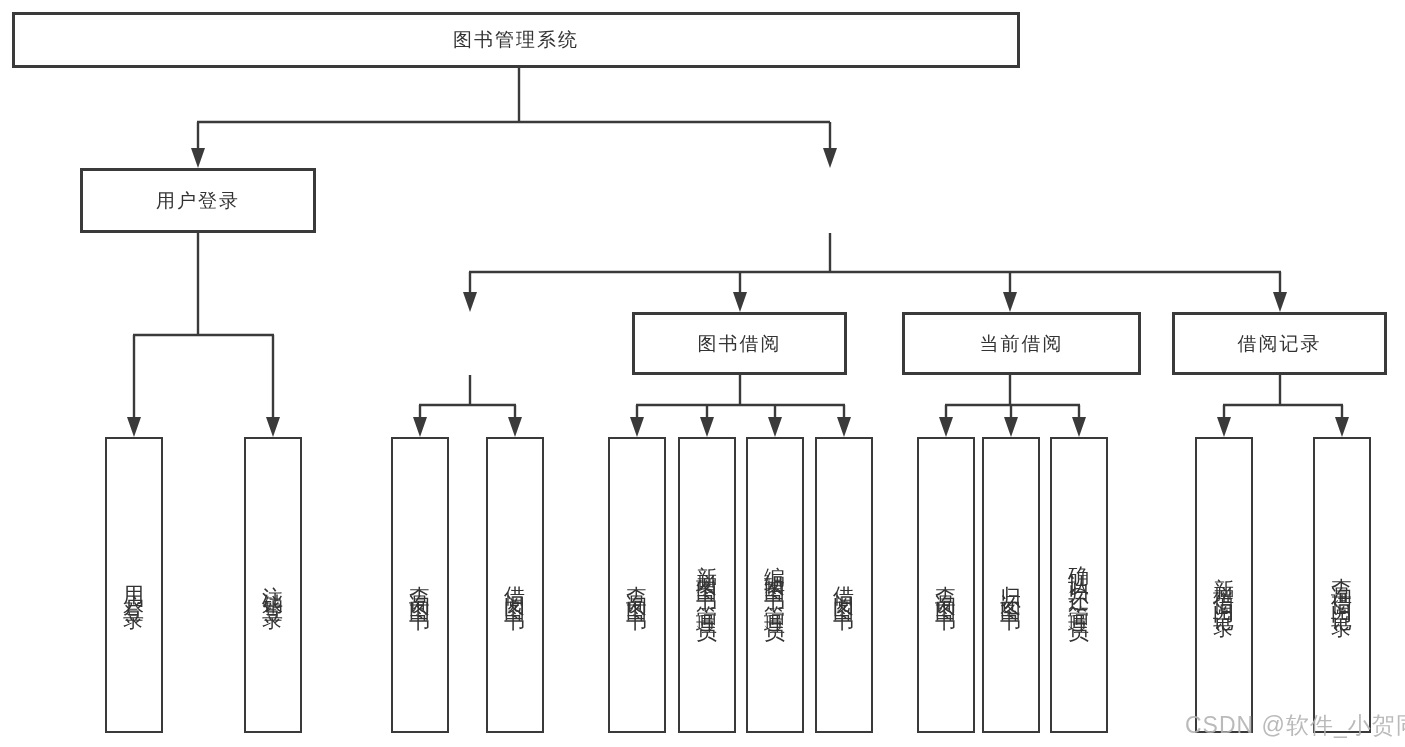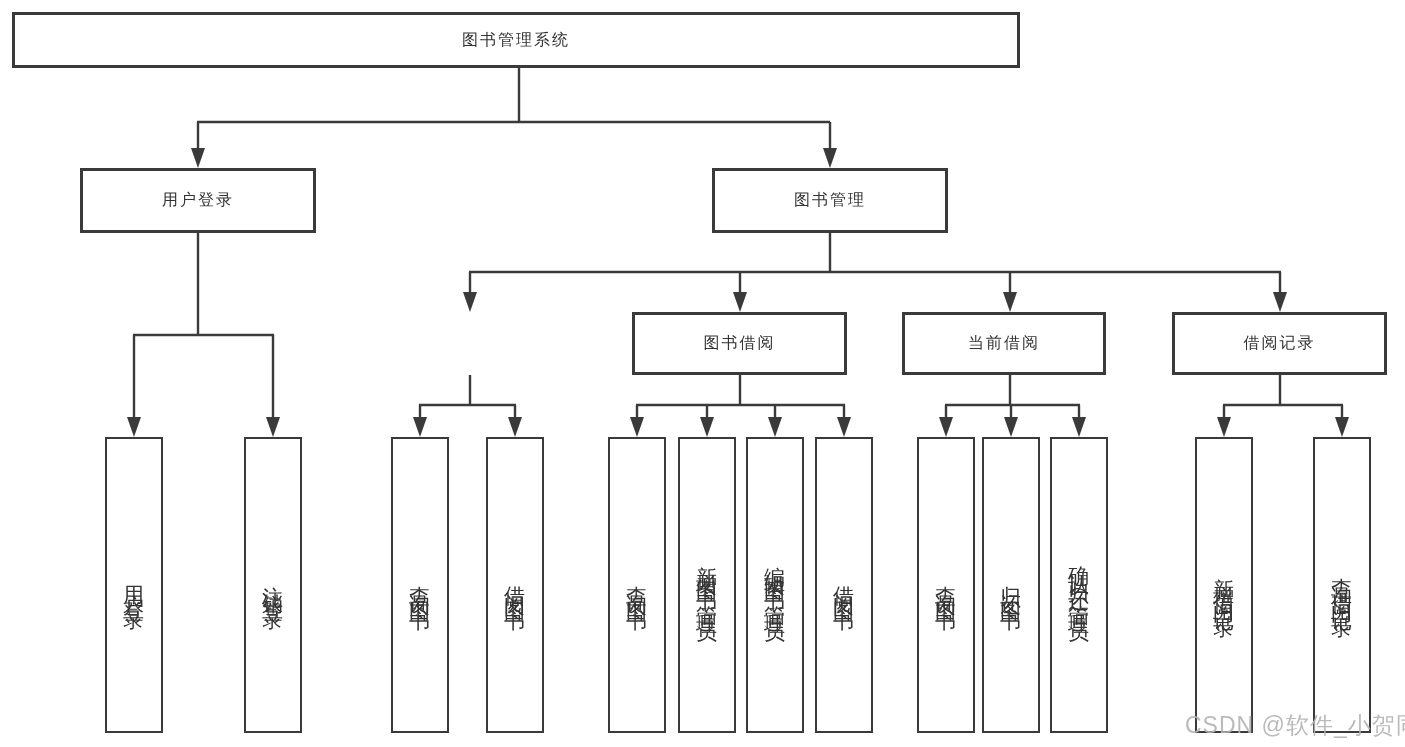--- a/index.html
+++ b/index.html
@@ -29,21 +29,21 @@
     position: absolute;
     box-sizing: border-box;
     background: #ffffff;
     border: 3px solid var(--line);
     display: flex;
     align-items: center;
     justify-content: center;
     color: var(--text);
   }
   .node .hlabel {
-    font-size: 16px;
+    font-size: 19px;
     letter-spacing: 2px;
     white-space: nowrap;
   }
   .node.leaf { border-width: 2px; }
   .node.leaf .vlabel {
     writing-mode: vertical-rl;
     text-orientation: mixed;
     font-size: 21px;
     letter-spacing: 8px;
     line-height: 1;
@@ -141,28 +141,25 @@
     </g>
   </svg>
 
   <div class="node root" style="left:12px; top:12px; width:1008px; height:56px;">
     <span class="hlabel">图书管理系统</span>
   </div>
 
   <div class="node" style="left:80px; top:168px; width:236px; height:65px;">
     <span class="hlabel">用户登录</span>
   </div>
-  <div class="node" style="left:712px; top:168px; width:236px; height:65px;">
-    <span class="hlabel">图书管理</span>
-  </div>
 
   <div class="node" style="left:632px; top:312px; width:215px; height:63px;">
     <span class="hlabel">图书借阅</span>
   </div>
-  <div class="node" style="left:902px; top:312px; width:204px; height:63px;">
+  <div class="node" style="left:902px; top:312px; width:239px; height:63px;">
     <span class="hlabel">当前借阅</span>
   </div>
   <div class="node" style="left:1172px; top:312px; width:215px; height:63px;">
     <span class="hlabel">借阅记录</span>
   </div>
 
   <div class="node leaf" style="left:105px; top:437px; width:58px; height:296px;">
     <span class="vlabel">用户登录</span>
   </div>
   <div class="node leaf" style="left:244px; top:437px; width:58px; height:296px;">

